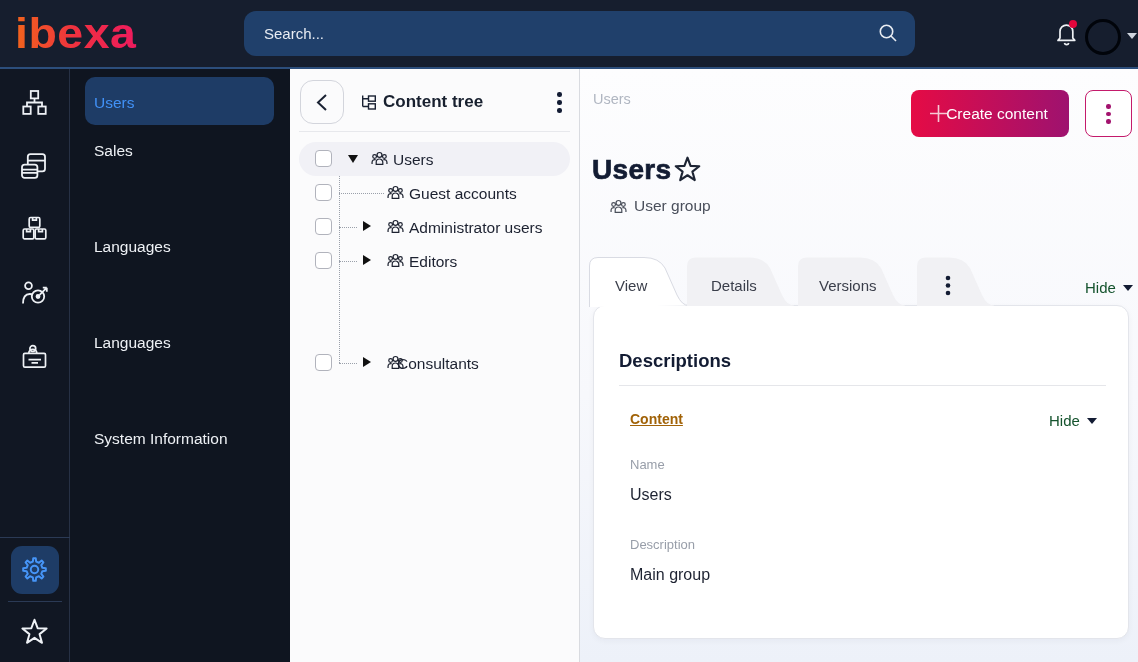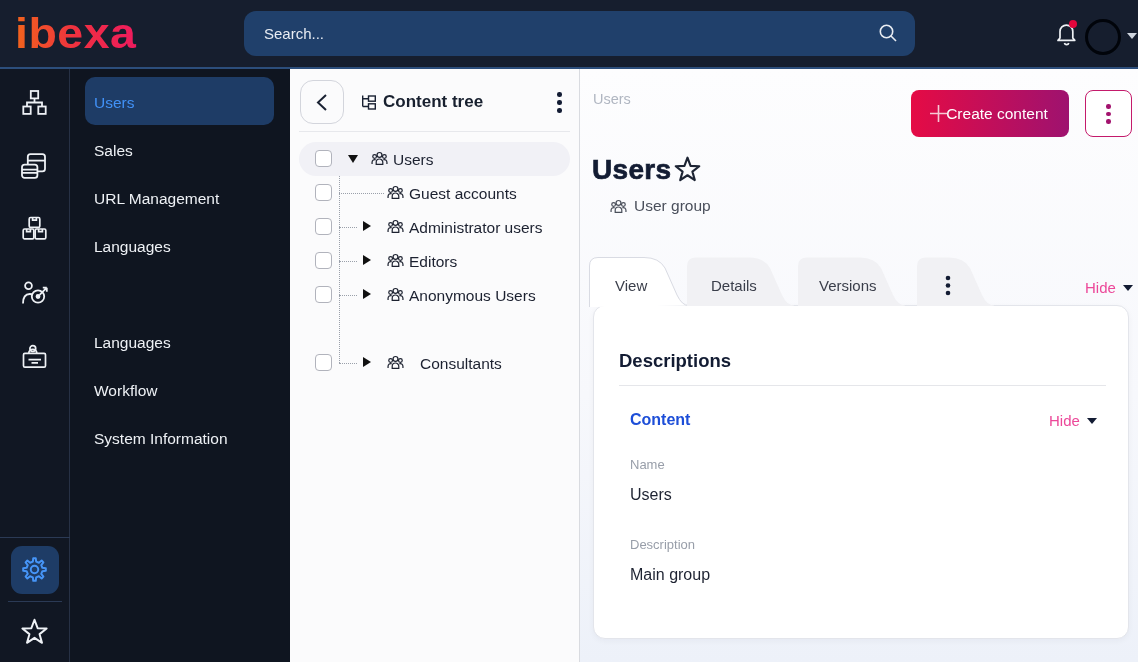--- a/index.html
+++ b/index.html
@@ -49,26 +49,26 @@
 #main { left:580px; top:69px; width:558px; height:593px; background:linear-gradient(180deg,#fdfdfe 0%,#f7f8fc 55%,#edf1f9 100%); }
 #crumb { left:13px; top:22px; font-size:14.5px; color:#b0b6c1; }
 #createbtn { left:331px; top:21px; width:158px; height:47px; border-radius:8px; background:linear-gradient(90deg,#e50b45 0%,#9e126f 100%); color:#fff; font-size:15.5px; line-height:47px; text-align:center; }
 #mainkebab { left:505px; top:21px; width:47px; height:47px; border-radius:8px; background:#fff; border:1px solid #c41a6b; }
 #mainkebab i { display:block; width:4.5px; height:4.5px; border-radius:50%; background:#a3136e; margin:0 auto 3px auto; }
 h1 { position:absolute; left:12px; top:85px; font-size:28px; font-weight:800; color:#131c33; letter-spacing:0.3px; -webkit-text-stroke:0.7px #131c33; }
 #hstar { left:94px; top:87px; }
 #ugroup { left:30px; top:128px; font-size:15.5px; color:#4a4f5b; }
 #hide1 { left:1085px; top:279px; }
 #hide2 { left:1049px; top:412px; }
-.hide { position:absolute; font-size:15px; color:#ec4899; }
+.hide { position:absolute; font-size:15px; color:#14532d; }
 .hcaret { display:inline-block; width:0; height:0; border-left:5px solid transparent; border-right:5px solid transparent; border-top:6px solid #131c33; margin-left:7px; vertical-align:2px; }
 #card { left:593px; top:305px; width:536px; height:334px; background:#fff; border:1px solid #e3e5eb; border-radius:12px; box-shadow:0 2px 6px rgba(20,30,60,0.04); }
 #card h2 { position:absolute; left:25px; top:44px; font-size:18.5px; font-weight:bold; color:#131c33; }
 #cardhr { left:25px; top:79px; width:487px; height:1px; background:#e5e6ea; }
-#card h3 { position:absolute; left:36px; top:105px; font-size:16px; font-weight:bold; color:#1d4ed8; }
+#card h3 { position:absolute; left:36px; top:105px; font-size:14px; font-weight:bold; color:#a16207;text-decoration:underline; }
 .flabel { position:absolute; left:36px; font-size:13px; color:#989ea9; }
 .fval { position:absolute; left:36px; font-size:16px; color:#1e2332; }
 </style>
 </head>
 <body>
 
 <div class="abs" id="topbar"></div>
 <svg class="abs" id="logo" width="125" height="48" viewBox="0 0 125 48">
   <defs>
       <linearGradient id="lg" x1="0" y1="0" x2="1" y2="0">
@@ -136,24 +136,22 @@
   <div class="abs" id="railsep2"></div>
   <svg class="railicon" style="top:549px;left:20px" width="29" height="29" viewBox="0 0 24 25" fill="none" stroke="#eef1f5" stroke-width="1.7" stroke-linejoin="round">
     <path d="M12.00,1.50 L14.70,8.78 L22.46,9.10 L16.37,13.92 L18.47,21.40 L12.00,17.10 L5.53,21.40 L7.63,13.92 L1.54,9.10 L9.30,8.78 Z"></path>
   </svg>
 </div>
 
 <div class="abs" id="nav">
   <div class="abs" id="navsel"></div>
   <div class="navitem" style="top:25px;color:#4191f7">Users</div>
   <div class="navitem" style="top:73px">Sales</div>
-  <div class="navitem" style="top:121px">URL Management</div>
   <div class="navitem" style="top:169px">Languages</div>
   <div class="navitem" style="top:265px">Languages</div>
-  <div class="navitem" style="top:313px">Workflow</div>
   <div class="navitem" style="top:361px">System Information</div>
 </div>
 
 <svg width="0" height="0" style="position:absolute">
   <defs>
     <g id="grp" fill="none" stroke-width="1.15">
       <circle cx="3.4" cy="6.1" r="1.75"></circle>
       <path d="M1 13 v-1.5 a2.5 2.5 0 0 1 3.4-2.3"></path>
       <circle cx="12.6" cy="6.1" r="1.75"></circle>
       <path d="M15 13 v-1.5 a2.5 2.5 0 0 0-3.4-2.3"></path>
@@ -210,37 +208,28 @@
   </div>
   <div class="trow" style="top:175px">
     <span class="cb"></span>
     <div class="hline" style="left:40px;top:17px;width:18px"></div>
     <span class="ar-r"></span>
     <svg class="gicon" style="left:88px" width="17" height="15" viewBox="0 0 16 14">
         <use href="#grp" stroke="#1d2230"></use>
       </svg>
     <span class="tlabel" style="left:110px">Editors</span>
   </div>
-  <div class="trow" style="top:209px">
+  <div class="trow" style="top:277px">
     <span class="cb"></span>
     <div class="hline" style="left:40px;top:17px;width:18px"></div>
     <span class="ar-r"></span>
     <svg class="gicon" style="left:88px" width="17" height="15" viewBox="0 0 16 14">
         <use href="#grp" stroke="#1d2230"></use>
       </svg>
-    <span class="tlabel" style="left:110px">Anonymous Users</span>
-  </div>
-  <div class="trow" style="top:277px">
-    <span class="cb"></span>
-    <div class="hline" style="left:40px;top:17px;width:18px"></div>
-    <span class="ar-r"></span>
-    <svg class="gicon" style="left:88px" width="17" height="15" viewBox="0 0 16 14">
-        <use href="#grp" stroke="#1d2230"></use>
-      </svg>
-    <span class="tlabel" style="left:121px">Consultants</span>
+    <span class="tlabel" style="left:98px">Consultants</span>
   </div>
 </div>
 
 <div class="abs" id="main">
   <div class="abs" id="crumb">Users</div>
   <div class="abs" id="createbtn">
     <svg style="position:absolute;left:18px;top:14px" width="19" height="19" viewBox="0 0 19 19" stroke="#f5c9d4" stroke-width="1.6">
         <path d="M9.5 1 V18 M1 9.5 H18"></path>
       </svg>
     <span style="margin-left:14px">Create content</span>

